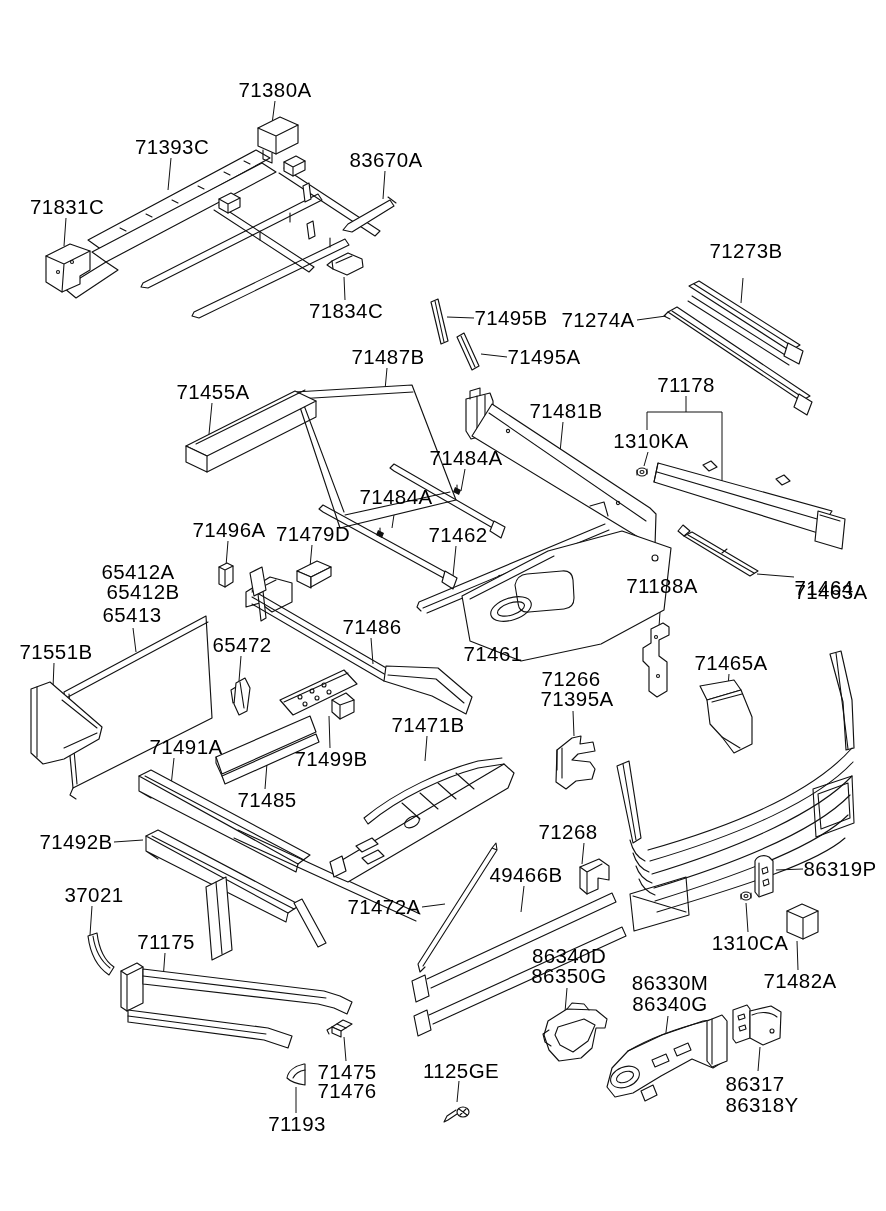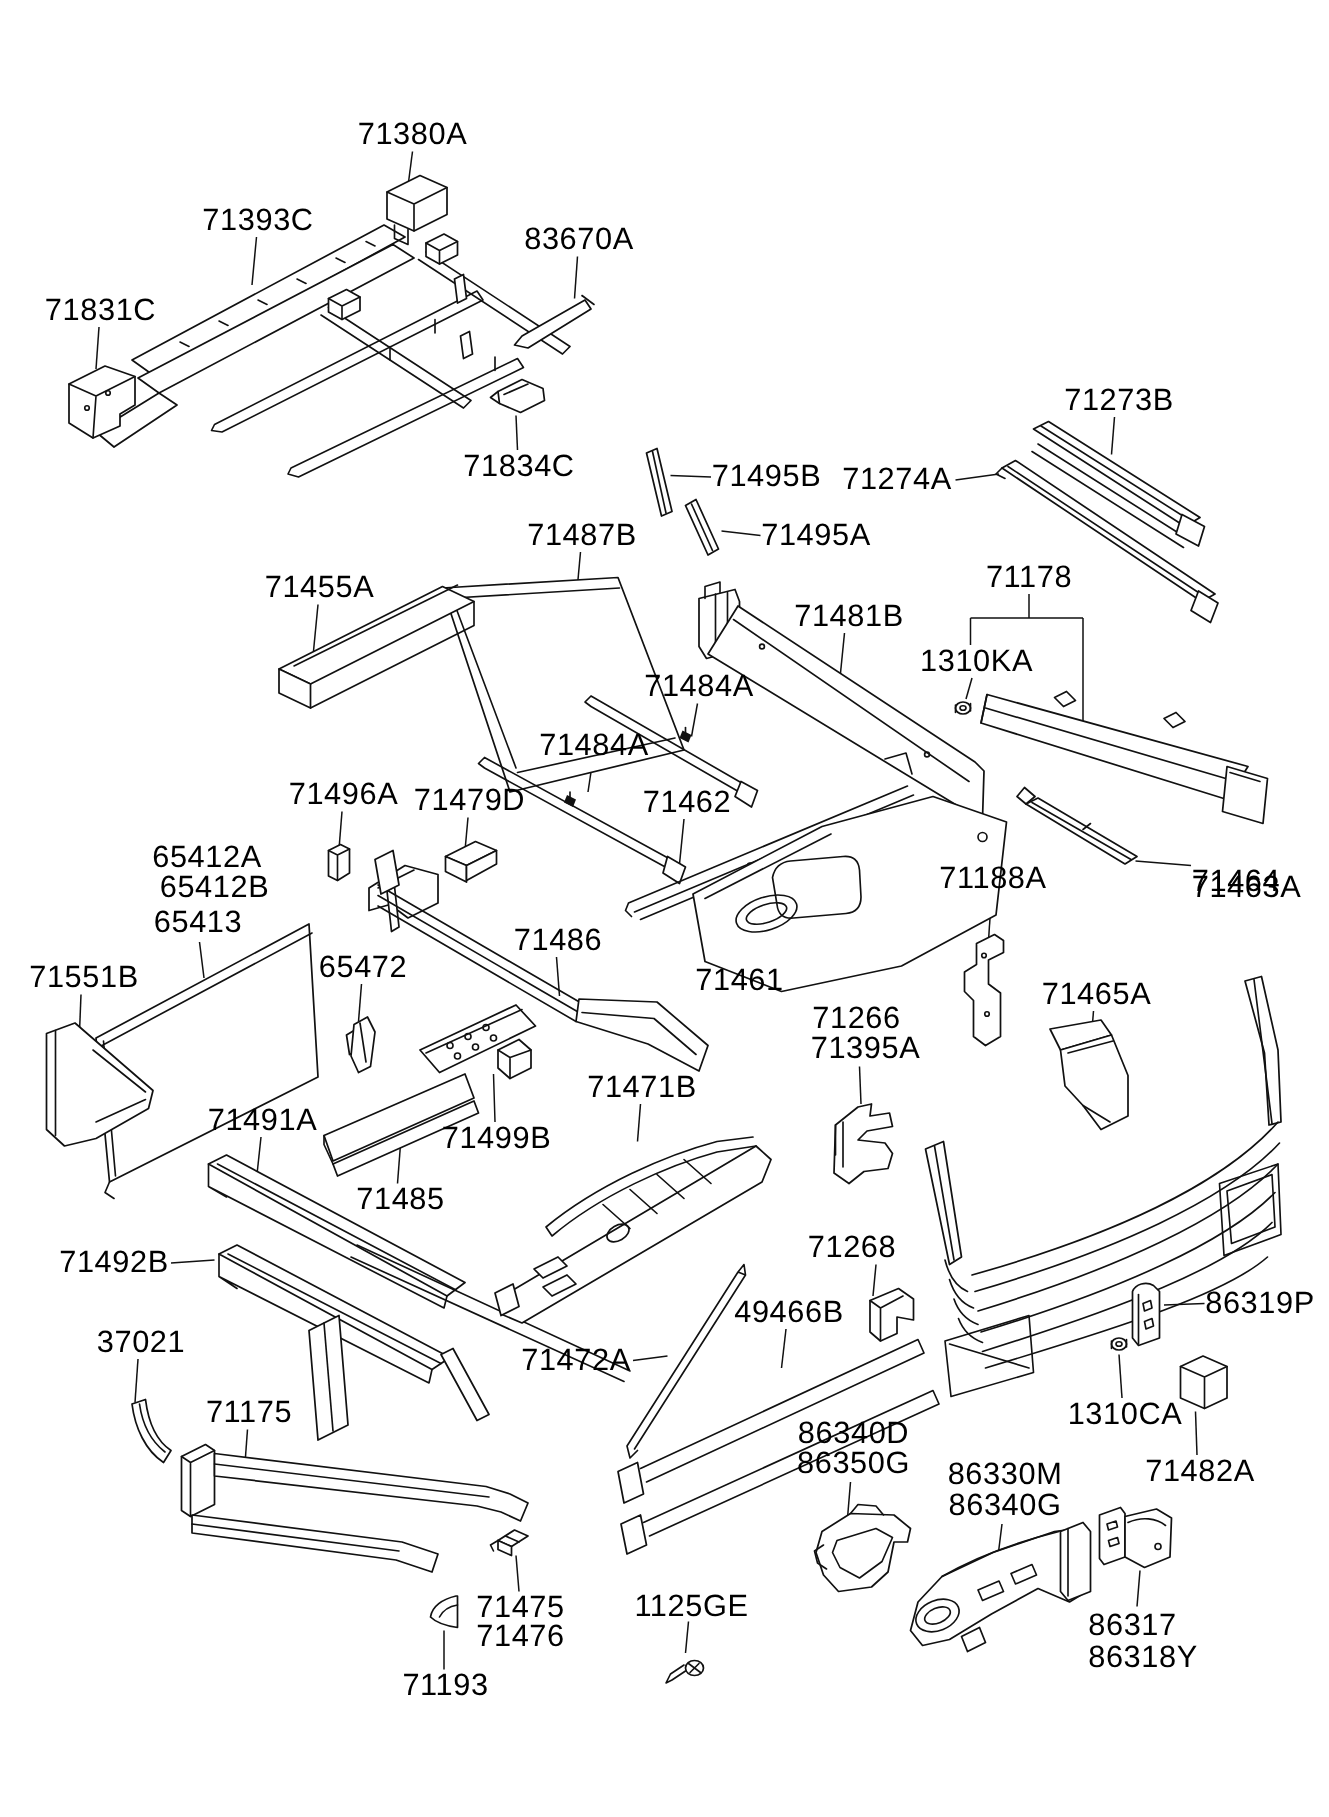--- a/index.html
+++ b/index.html
@@ -409,21 +409,21 @@
   </g>
 </svg>
 
   <div class="lbl" style="left:275px;top:90px">71380A</div>
   <div class="lbl" style="left:172px;top:147px">71393C</div>
   <div class="lbl" style="left:67px;top:207px">71831C</div>
   <div class="lbl" style="left:386px;top:160px">83670A</div>
   <div class="lbl" style="left:346px;top:311px">71834C</div>
   <div class="lbl" style="left:511px;top:318px">71495B</div>
   <div class="lbl" style="left:598px;top:320px">71274A</div>
-  <div class="lbl" style="left:746px;top:267px">71273B</div>
+  <div class="lbl" style="left:746px;top:251px">71273B</div>
   <div class="lbl" style="left:544px;top:357px">71495A</div>
   <div class="lbl" style="left:388px;top:357px">71487B</div>
   <div class="lbl" style="left:213px;top:392px">71455A</div>
   <div class="lbl" style="left:566px;top:411px">71481B</div>
   <div class="lbl" style="left:686px;top:385px">71178</div>
   <div class="lbl" style="left:651px;top:441px">1310KA</div>
   <div class="lbl" style="left:466px;top:458px">71484A</div>
   <div class="lbl" style="left:396px;top:497px">71484A</div>
   <div class="lbl" style="left:229px;top:530px">71496A</div>
   <div class="lbl" style="left:313px;top:534px">71479D</div>
@@ -434,21 +434,21 @@
   <div class="lbl" style="left:662px;top:586px">71188A</div>
   <div class="lbl" style="left:831px;top:592px">71463A</div>
   <div class="lbl" style="left:824px;top:588px">71464</div>
   <div class="lbl" style="left:56px;top:652px">71551B</div>
   <div class="lbl" style="left:242px;top:645px">65472</div>
   <div class="lbl" style="left:372px;top:627px">71486</div>
   <div class="lbl" style="left:493px;top:654px">71461</div>
   <div class="lbl" style="left:571px;top:679px">71266</div>
   <div class="lbl" style="left:577px;top:699px">71395A</div>
   <div class="lbl" style="left:731px;top:663px">71465A</div>
-  <div class="lbl" style="left:175px;top:747px">71491A</div>
+  <div class="lbl" style="left:186px;top:747px">71491A</div>
   <div class="lbl" style="left:428px;top:725px">71471B</div>
   <div class="lbl" style="left:331px;top:759px">71499B</div>
   <div class="lbl" style="left:267px;top:800px">71485</div>
   <div class="lbl" style="left:76px;top:842px">71492B</div>
   <div class="lbl" style="left:568px;top:832px">71268</div>
   <div class="lbl" style="left:840px;top:869px">86319P</div>
   <div class="lbl" style="left:94px;top:895px">37021</div>
   <div class="lbl" style="left:526px;top:875px">49466B</div>
   <div class="lbl" style="left:384px;top:907px">71472A</div>
   <div class="lbl" style="left:166px;top:942px">71175</div>

